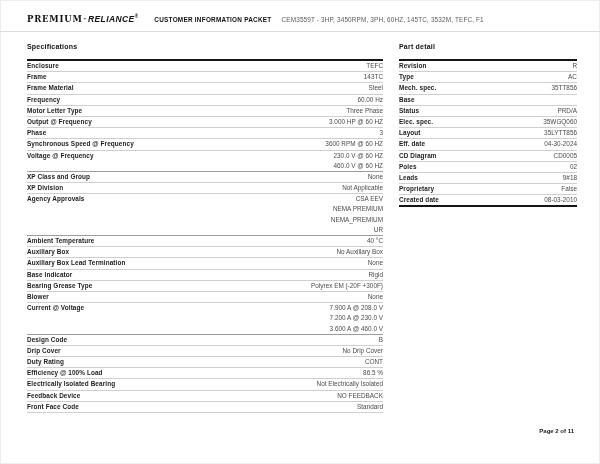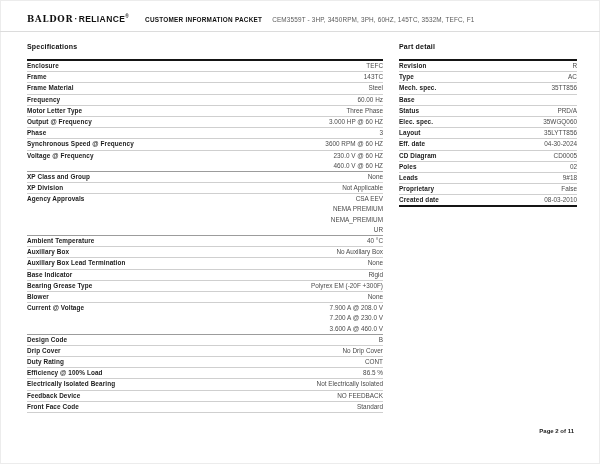--- a/index.html
+++ b/index.html
@@ -12,21 +12,21 @@
   .page { position: absolute; inset: 0; }
 
   
   .header {
     position: absolute; left: 27px; top: 14px; right: 20px;
     display: flex; align-items: baseline; white-space: nowrap;
   }
   .logo { font-size: 8.5px; color: #111; letter-spacing: 0.4px; }
   .logo .baldor { font-family: "DejaVu Serif", serif; font-weight: bold; letter-spacing: 0.8px; }
   .logo .dot { font-weight: bold; margin: 0 1px; }
-  .logo .reliance { font-weight: bold; }
+  .logo .reliance { font-style: italic; font-weight: bold; }
   .logo .tm { font-size: 4.5px; vertical-align: super; font-style: italic; font-weight: bold; }
   .doc-title {
     margin-left: 16px; font-size: 6.4px; font-weight: bold;
     color: #111; letter-spacing: 0.25px;
   }
   .product-desc { margin-left: 10px; font-size: 6.4px; color: #5a5a5a; letter-spacing: 0.15px; }
   .header-divider {
     position: absolute; left: 0; right: 0; top: 31px;
     height: 1px; background: #dcdcdc;
   }
@@ -63,21 +63,21 @@
     position: absolute; right: 26px; top: 428px;
     font-size: 6px; font-weight: bold; color: #222;
   }
 </style>
 </head>
 <body>
 
 <div class="page">
 
   <div class="header">
-    <span class="logo"><span class="baldor">BALDOR</span><span class="dot">·</span><span class="reliance">RELIANCE</span><span class="tm">®</span></span>
+    <span class="logo"><span class="baldor">PREMIUM</span><span class="dot">·</span><span class="reliance">RELIANCE</span><span class="tm">®</span></span>
     <span class="doc-title">CUSTOMER INFORMATION PACKET</span>
     <span class="product-desc">CEM3559T - 3HP, 3450RPM, 3PH, 60HZ, 145TC, 3532M, TEFC, F1</span>
   </div>
   <div class="header-divider"></div>
 
   <div class="section-title st-left">Specifications</div>
   <div class="tbl tbl-specs">
       <div class="row">
         <div class="line">
           <span class="lab">Enclosure</span>

